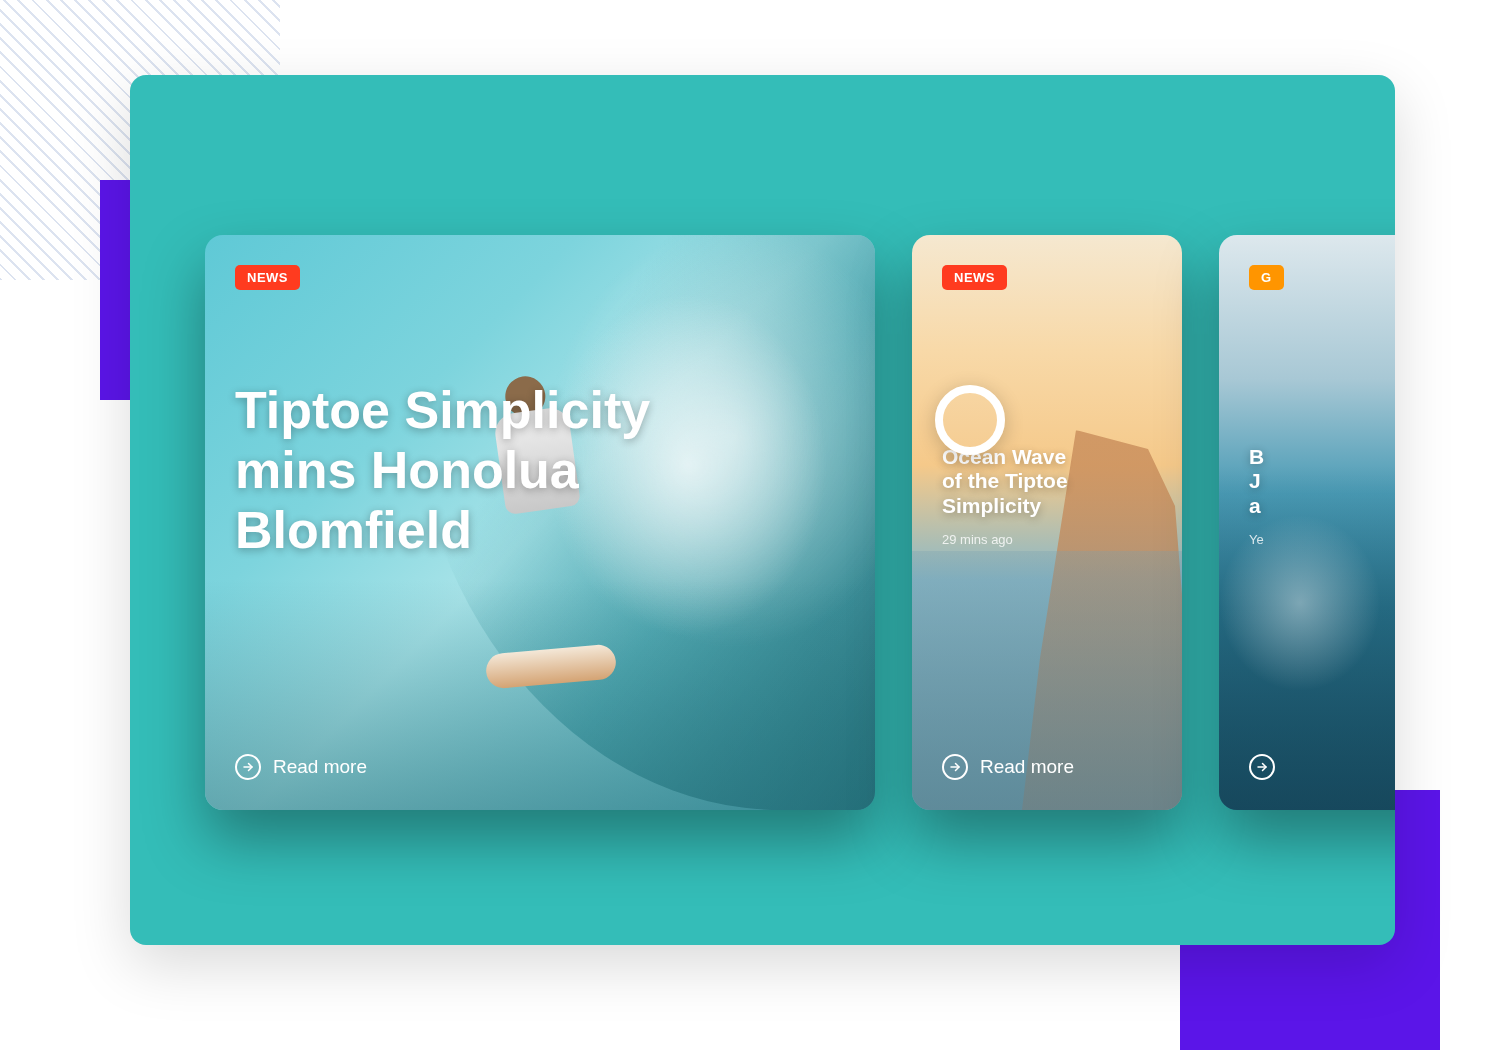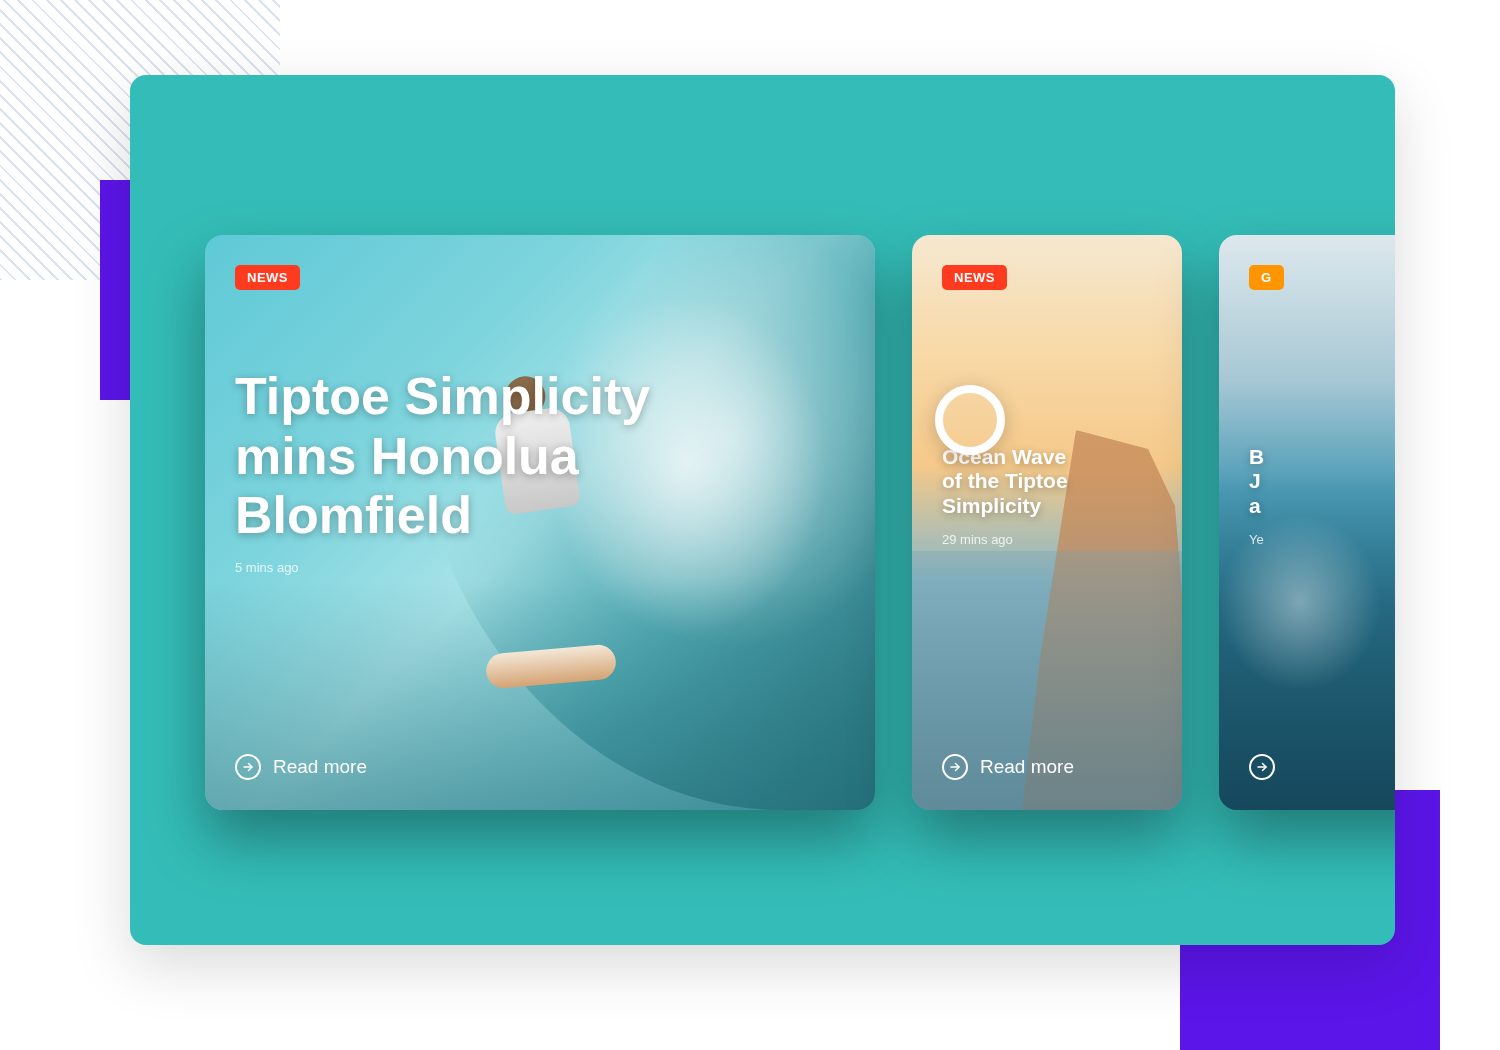--- a/index.html
+++ b/index.html
@@ -346,21 +346,20 @@
         <div class="surfboard"></div>
       </div>
       <div class="card-content">
         <span class="badge badge-red">NEWS</span>
         <div class="card-title-area">
           <h2 class="card-title card-title-large">
             <span>Tiptoe Simplicity</span><br>
             <span>mins Honolua</span><br>
             <span>Blomfield</span>
           </h2>
-          <div class="card-timestamp">5 mins ago</div>
         </div>
         <div class="card-footer">
           <span class="arrow-circle">
             <svg viewBox="0 0 24 24" fill="none" stroke="currentColor" stroke-width="3" stroke-linecap="round" stroke-linejoin="round">
               <line x1="4" y1="12" x2="20" y2="12"></line>
               <polyline points="13 5 20 12 13 19"></polyline>
             </svg>
           </span>
           <span class="read-more-text">Read more</span>
         </div>

